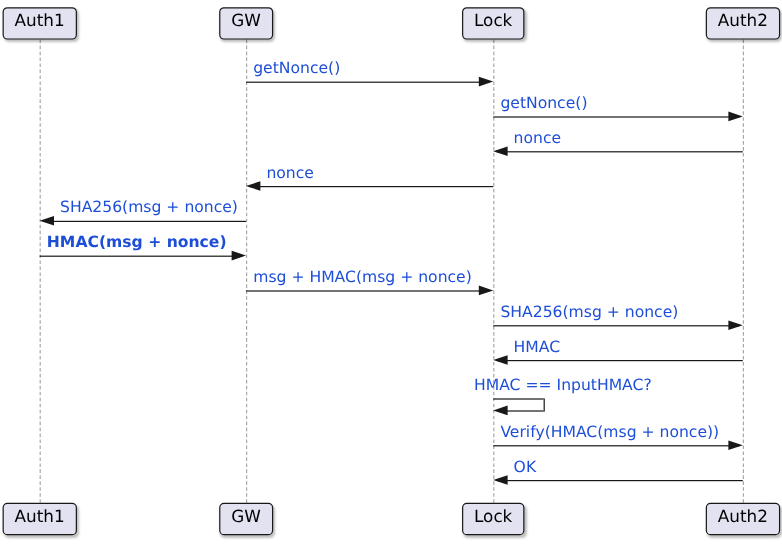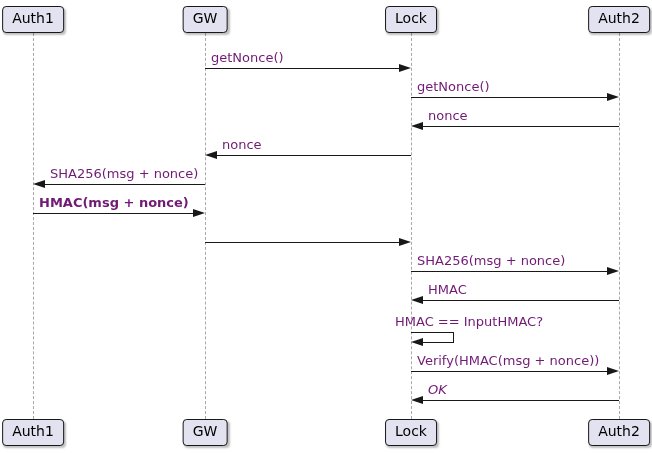--- a/index.html
+++ b/index.html
@@ -53,21 +53,21 @@
   }
   .mhead.left {
     border-top: 4.5px solid transparent;
     border-bottom: 4.5px solid transparent;
     border-right: 12px solid var(--arrow, #181818);
   }
   .mlabel {
     position: absolute;
     font-size: 13px;
     line-height: 16px;
-    color: #701a75;
+    color: #1d4ed8;
     white-space: nowrap;
   }
 </style>
 </head>
 <body>
 
 <div id="stage" style="--pfill: #E2E2F0; --pborder: #181818; --lline: #A8A8A8; --arrow: #181818; background: rgb(255, 255, 255); width: 652px; height: 453px;">
     <div class="lifeline" style="left: 32.5px; top: 33px; height: 386px;"></div>
     <div class="pbox" style="left: 33px; top: 6px;">Auth1</div>
     <div class="pbox" style="left: 33px; top: 419px;">Auth1</div>
@@ -91,32 +91,33 @@
     <div class="mhead left" style="left: 411px; top: 122px;"></div>
     <div class="mlabel" style="left: 222px; top: 137px;">nonce</div>
     <div class="mline" style="left: 208px; top: 155px; width: 203px;"></div>
     <div class="mhead left" style="left: 205px; top: 151px;"></div>
     <div class="mlabel" style="left: 50px; top: 166px;">SHA256(msg + nonce)</div>
     <div class="mline" style="left: 36px; top: 184px; width: 169px;"></div>
     <div class="mhead left" style="left: 33px; top: 180px;"></div>
     <div class="mlabel" style="left: 39px; top: 195px; font-weight: bold;">HMAC(msg + nonce)</div>
     <div class="mline" style="left: 33px; top: 213px; width: 169px;"></div>
     <div class="mhead right" style="left: 193px; top: 209px;"></div>
+    <div class="mlabel" style="left: 211px; top: 224px;">msg + HMAC(msg + nonce)</div>
     <div class="mline" style="left: 205px; top: 242px; width: 203px;"></div>
     <div class="mhead right" style="left: 399px; top: 238px;"></div>
     <div class="mlabel" style="left: 417px; top: 253px;">SHA256(msg + nonce)</div>
     <div class="mline" style="left: 411px; top: 271px; width: 205px;"></div>
     <div class="mhead right" style="left: 607px; top: 267px;"></div>
     <div class="mlabel" style="left: 428px; top: 282px;">HMAC</div>
     <div class="mline" style="left: 414px; top: 300px; width: 205px;"></div>
     <div class="mhead left" style="left: 411px; top: 296px;"></div>
     <div class="mlabel" style="left: 395px; top: 314px;">HMAC == InputHMAC?</div>
     <div class="mline" style="left: 411px; top: 332px; width: 42px;"></div>
     <div class="mvert" style="left: 453px; top: 332px; height: 11px;"></div>
     <div class="mline" style="left: 421px; top: 342px; width: 32px;"></div>
     <div class="mhead left" style="left: 411px; top: 338px;"></div>
     <div class="mlabel" style="left: 417px; top: 353px;">Verify(HMAC(msg + nonce))</div>
     <div class="mline" style="left: 411px; top: 371px; width: 205px;"></div>
     <div class="mhead right" style="left: 607px; top: 367px;"></div>
-    <div class="mlabel" style="left: 428px; top: 382px; font-style: italic;">OK</div>
+    <div class="mlabel" style="left: 428px; top: 382px;">OK</div>
     <div class="mline" style="left: 414px; top: 400px; width: 205px;"></div>
     <div class="mhead left" style="left: 411px; top: 396px;"></div>
   </div>
 
 </body></html>

